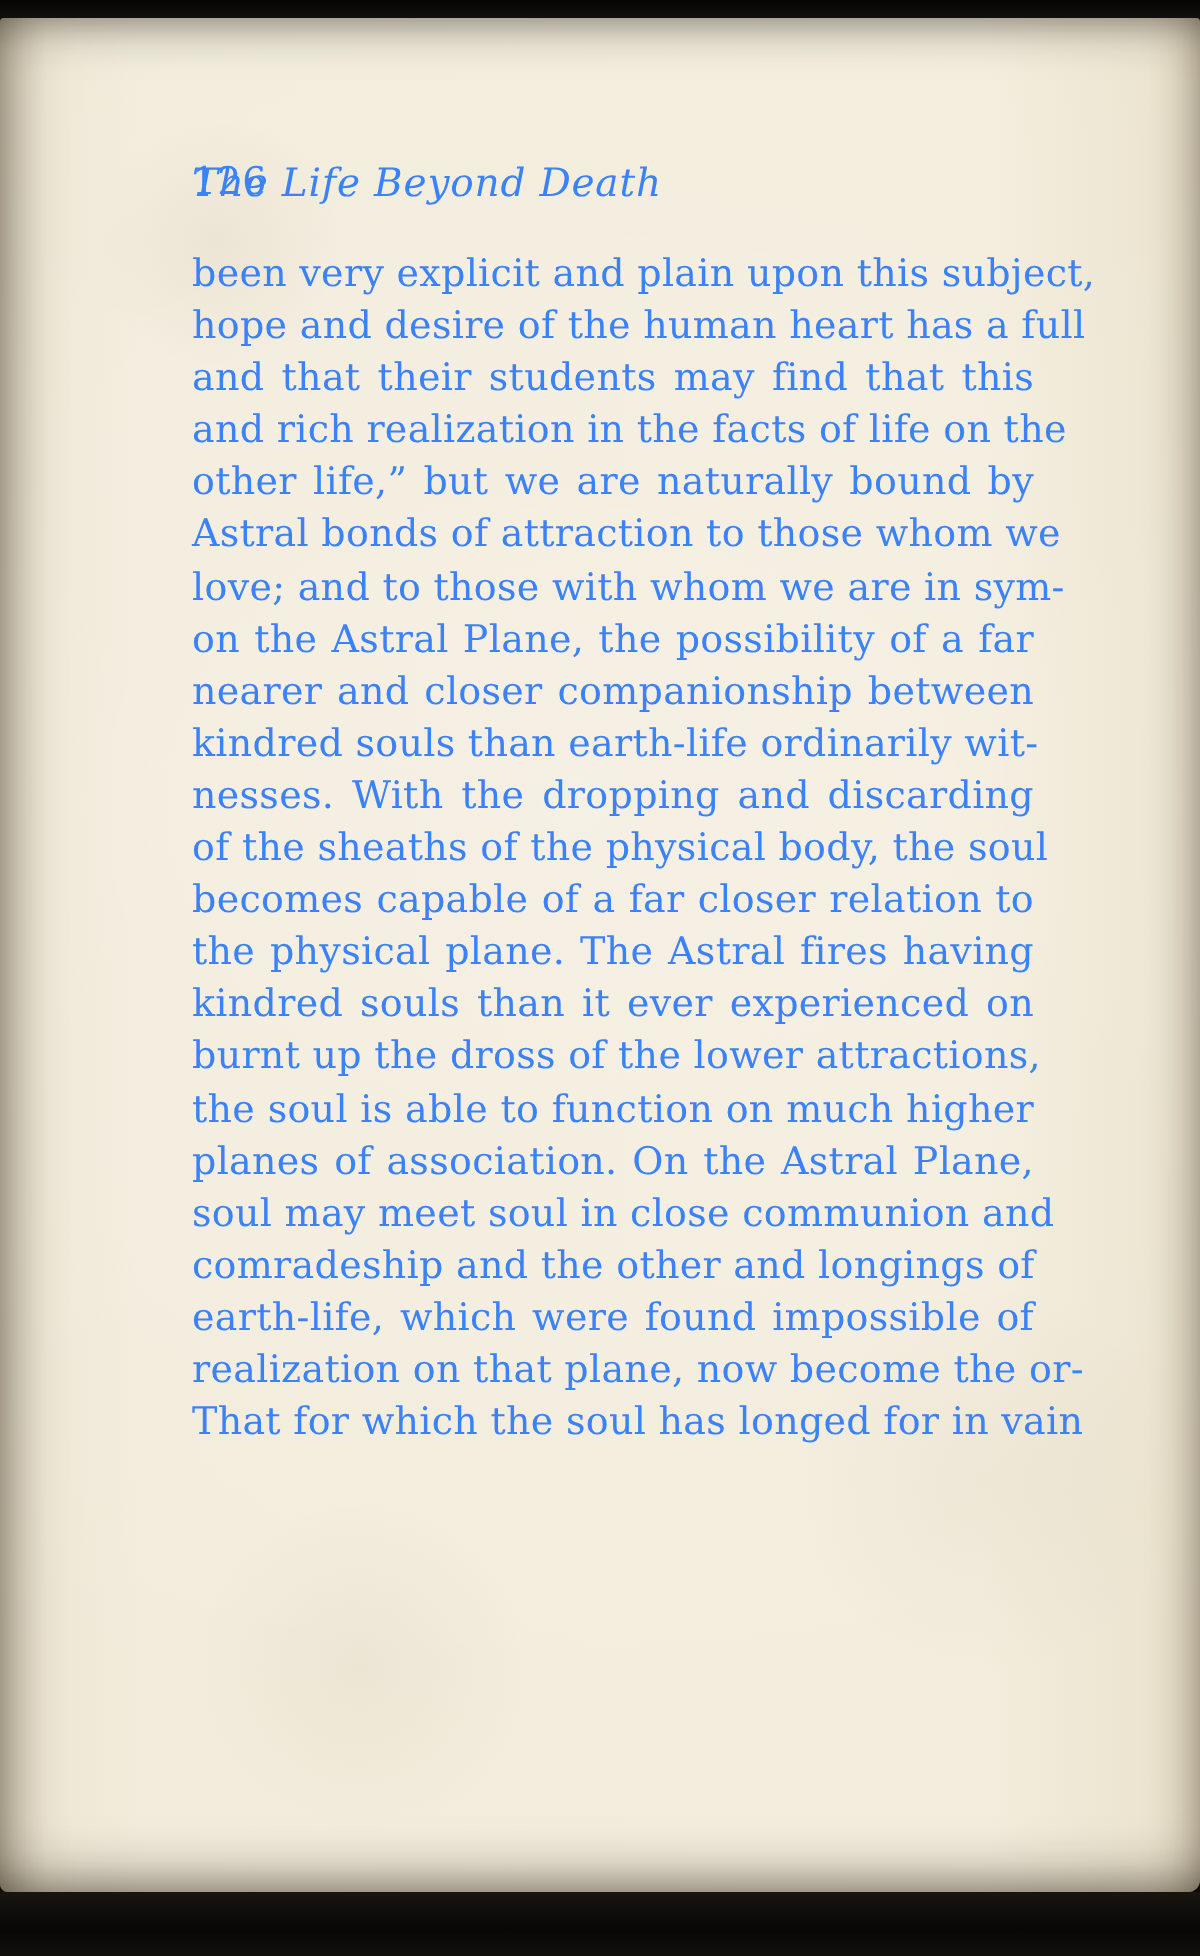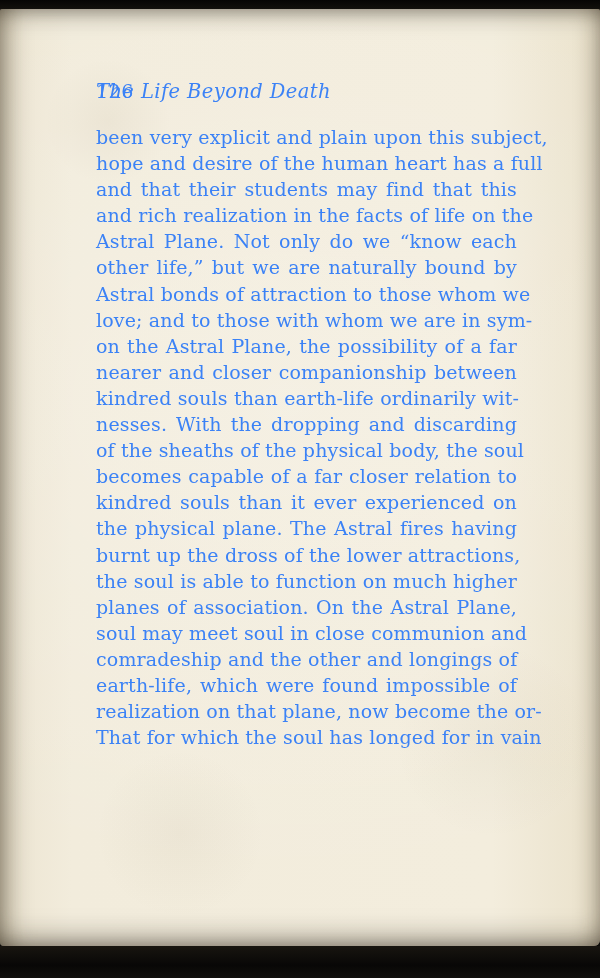--- a/index.html
+++ b/index.html
@@ -104,32 +104,31 @@
   <div class="header">
     <span class="page-number">126</span>
     <span class="running-title">The Life Beyond Death</span>
   </div>
 
   <div class="body-text">
       <div class="line">been very explicit and plain upon this subject,</div>
       <div class="line">hope and desire of the human heart has a full</div>
       <div class="line">and that their students may find that this</div>
       <div class="line">and rich realization in the facts of life on the</div>
-      <div class="line">Astral Plane. Not only do we “know each</div>
       <div class="line">other life,” but we are naturally bound by</div>
       <div class="line">Astral bonds of attraction to those whom we</div>
       <div class="line">love; and to those with whom we are in sym-</div>
       <div class="line">on the Astral Plane, the possibility of a far</div>
       <div class="line">nearer and closer companionship between</div>
       <div class="line">kindred souls than earth-life ordinarily wit-</div>
       <div class="line">nesses. With the dropping and discarding</div>
       <div class="line">of the sheaths of the physical body, the soul</div>
       <div class="line">becomes capable of a far closer relation to</div>
+      <div class="line">the physical plane. The Astral fires having</div>
       <div class="line">kindred souls than it ever experienced on</div>
-      <div class="line">the physical plane. The Astral fires having</div>
       <div class="line">burnt up the dross of the lower attractions,</div>
       <div class="line">the soul is able to function on much higher</div>
       <div class="line">planes of association. On the Astral Plane,</div>
       <div class="line">soul may meet soul in close communion and</div>
       <div class="line">comradeship and the other and longings of</div>
       <div class="line">earth-life, which were found impossible of</div>
       <div class="line">realization on that plane, now become the or-</div>
       <div class="line">That for which the soul has longed for in vain</div>
     </div>
 

